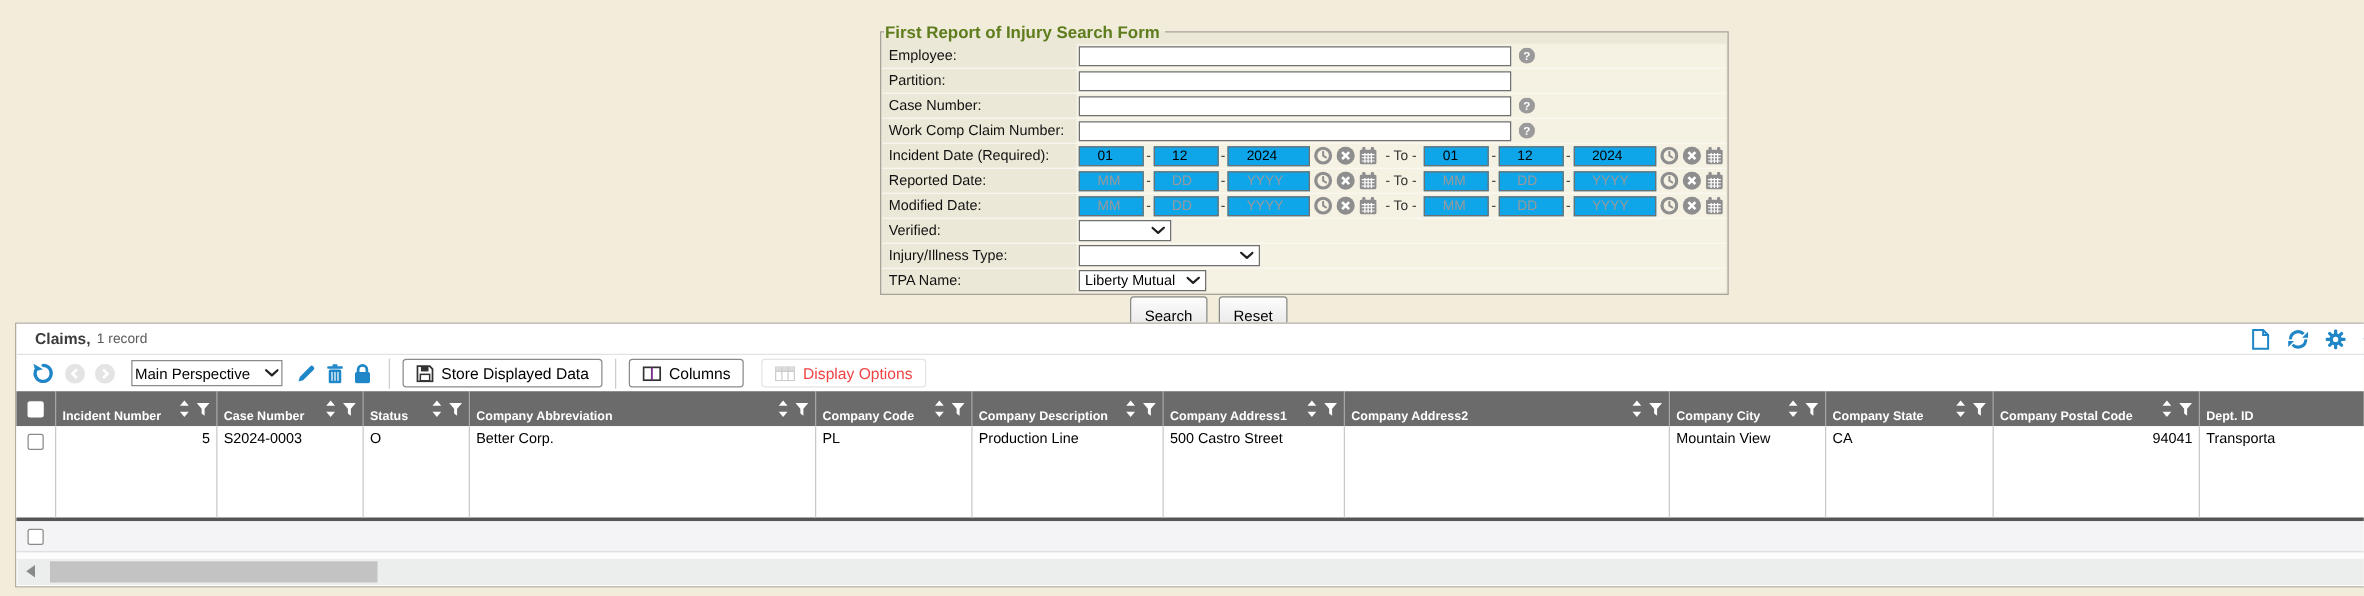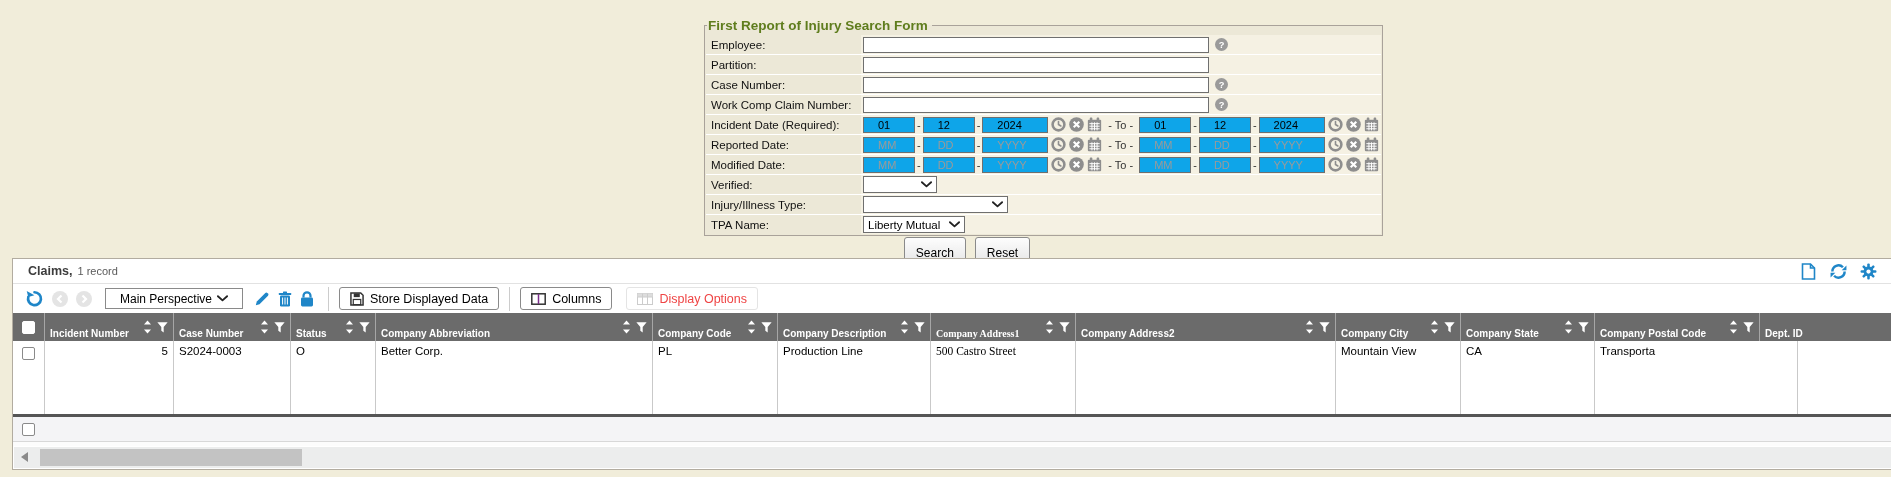--- a/index.html
+++ b/index.html
@@ -54,42 +54,42 @@
   .panel-titlebar { height:24px; display:flex; align-items:center; padding-left:15px; border-bottom:1px solid #e2e2e2; overflow:hidden; }
   .ctitle { font-size:12.5px; font-weight:bold; color:#3c3c3c; }
   .ccount { font-size:11px; color:#5a5a5a; margin-left:5px; }
   .title-icons { margin-left:auto; display:flex; align-items:center; gap:13px; margin-right:-9px; }
   .ticon { width:17px; height:17px; cursor:pointer; flex:0 0 auto; }
 
   .toolbar { height:29px; display:flex; align-items:center; padding-left:8px; }
   .icon-btn { margin:0 4px; display:flex; cursor:pointer; }
   .icon-btn.disabled { cursor:default; }
   .persp {
-    width:138px; height:21px; border:1px solid #8a8a8a; background:#fff; display:flex; align-items:center;
-    justify-content:space-between; padding:0 14px; font-size:12px; margin:0 7px 0 9px; cursor:pointer; box-sizing:border-box;
+    width:121px; height:21px; border:1px solid #8a8a8a; background:#fff; display:flex; align-items:center;
+    justify-content:space-between; padding:0 2px; font-size:12px; margin:0 7px 0 9px; cursor:pointer; box-sizing:border-box;
   }
   .tb-sep { width:1px; height:24px; background:#ccc; margin:0 10px; flex:0 0 auto; }
   .tbtn {
     display:flex; align-items:center; gap:6px; height:23px; padding:0 10px; border:1px solid #8a8a8a;
     border-radius:3px; background:#fff; font-size:12.5px; font-family:inherit; cursor:pointer; white-space:nowrap;
   }
   .tbtn.disabled { border-color:#e4e4e4; color:#ef4444; cursor:default; margin-left:14px; }
 
   .grid { width:1950px; }
   .gh { display:flex; background:#6b6b6b; height:28px; }
   .gh-cell {
     display:flex; align-items:center; height:100%; padding:0 5px;
     border-right:1px solid rgba(255,255,255,0.4); box-sizing:border-box; flex:0 0 auto; overflow:hidden;
   }
   .gh-label { color:#fff; font-size:10px; font-weight:bold; flex:1; white-space:nowrap; overflow:hidden;margin-top:12px; }
   .sort { width:9px; height:14px; margin:0 5px 0 3px; flex:0 0 auto; cursor:pointer; }
   .funnel { width:11px; height:11px; flex:0 0 auto; cursor:pointer; }
 
   .c0{width:32px;} .c1{width:129px;} .c2{width:117px;} .c3{width:85px;} .c4{width:277px;}
-  .c5{width:125px;} .c6{width:153px;} .c7{width:145px;font-family:Liberation Serif, serif;} .c8{width:260px;} .c9{width:125px;}
+  .c5{width:125px;} .c6{width:153px;} .c7{width:145px;} .c8{width:260px;} .c9{width:125px;}
   .c10{width:134px;} .c11{width:165px;} .c12{width:203px;}
 
   .gr { display:flex; background:#fff; height:73px; }
   .gr-cell {
     padding:4px 5px; border-right:1px solid #c9c9c9; font-size:11.5px; color:#000;
     box-sizing:border-box; overflow:hidden; white-space:nowrap; flex:0 0 auto;
   }
   .num { text-align:right; }
   .cellcheck { display:flex; justify-content:center; align-items:flex-start; padding-top:6px; }
   .checkbox { width:13px; height:13px; border:1px solid #8a8a8a; background:#fff; border-radius:2px; display:inline-block; cursor:pointer; box-sizing:border-box; }
@@ -551,20 +551,21 @@
       <div class="gr-cell c1 num">5</div>
       <div class="gr-cell c2">S2024-0003</div>
       <div class="gr-cell c3">O</div>
       <div class="gr-cell c4">Better Corp.</div>
       <div class="gr-cell c5">PL</div>
       <div class="gr-cell c6">Production Line</div>
       <div class="gr-cell c7">500 Castro Street</div>
       <div class="gr-cell c8"></div>
       <div class="gr-cell c9">Mountain View</div>
       <div class="gr-cell c10">CA</div>
+      <div class="gr-cell c11 num">94041</div>
       <div class="gr-cell c12">Transporta</div>
     </div>
 
     <div class="dark-sep"></div>
 
     <div class="footer-row">
       <span class="checkbox"></span>
     </div>
     <div class="strip"></div>
   </div>

